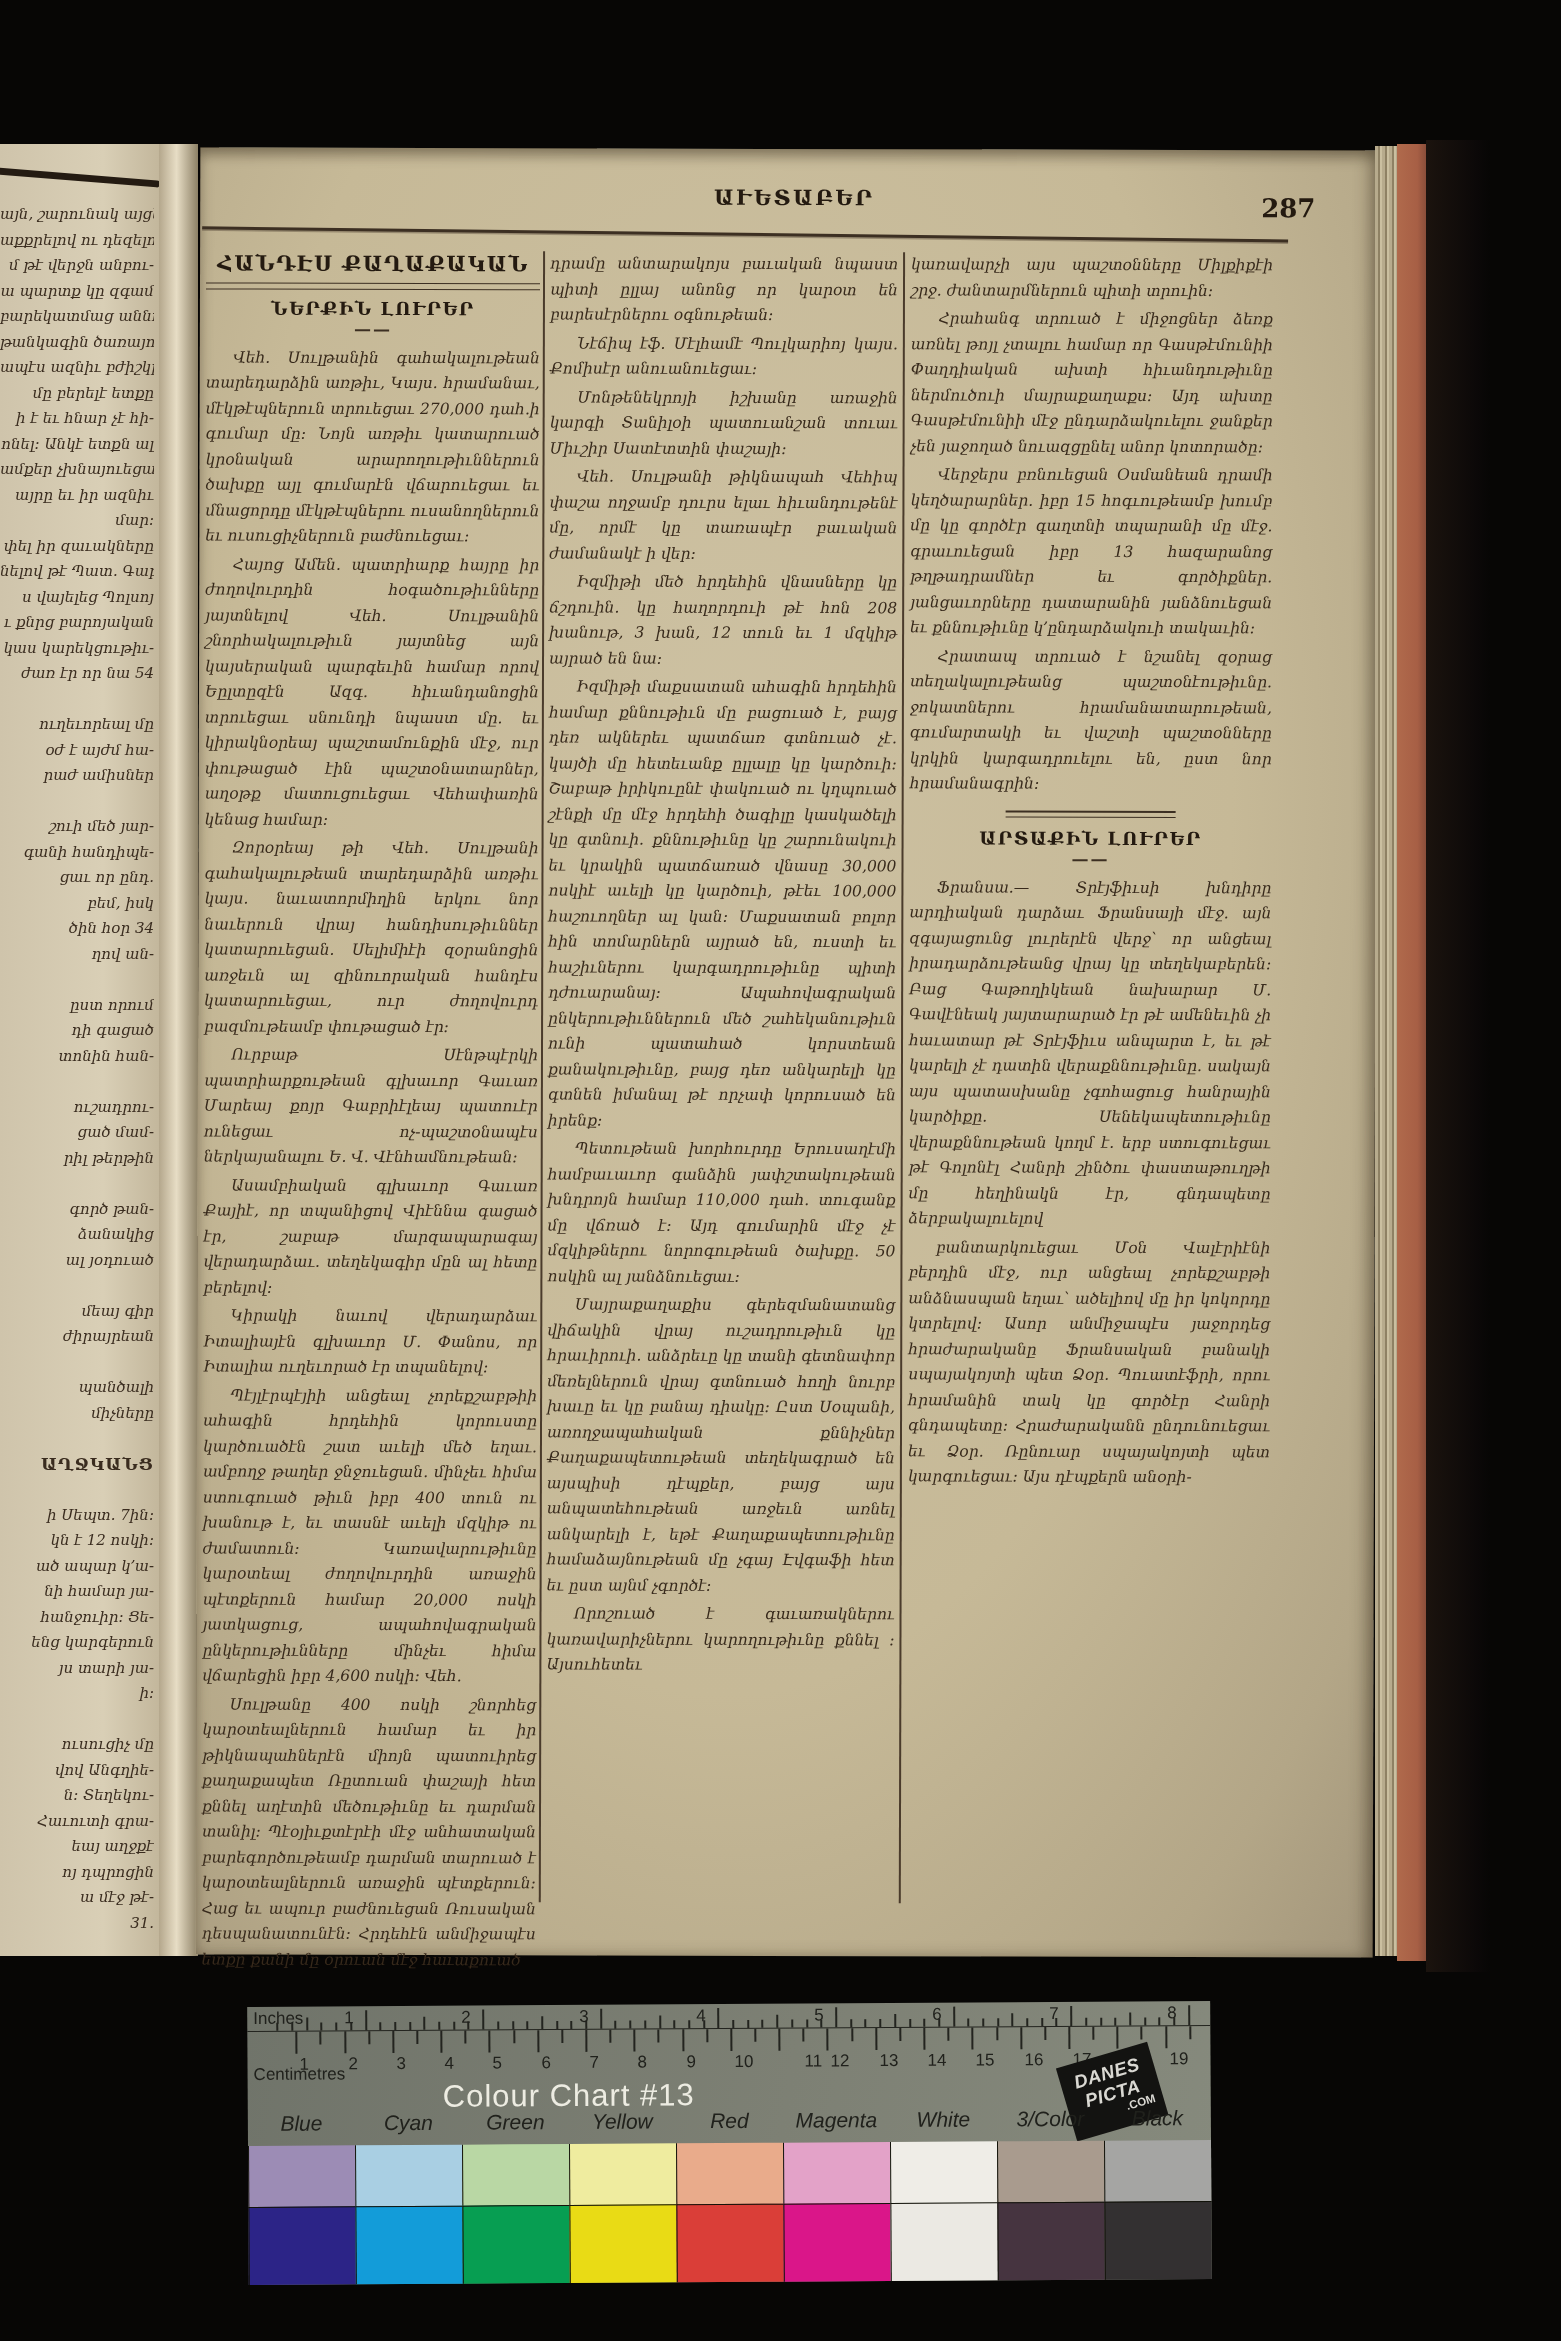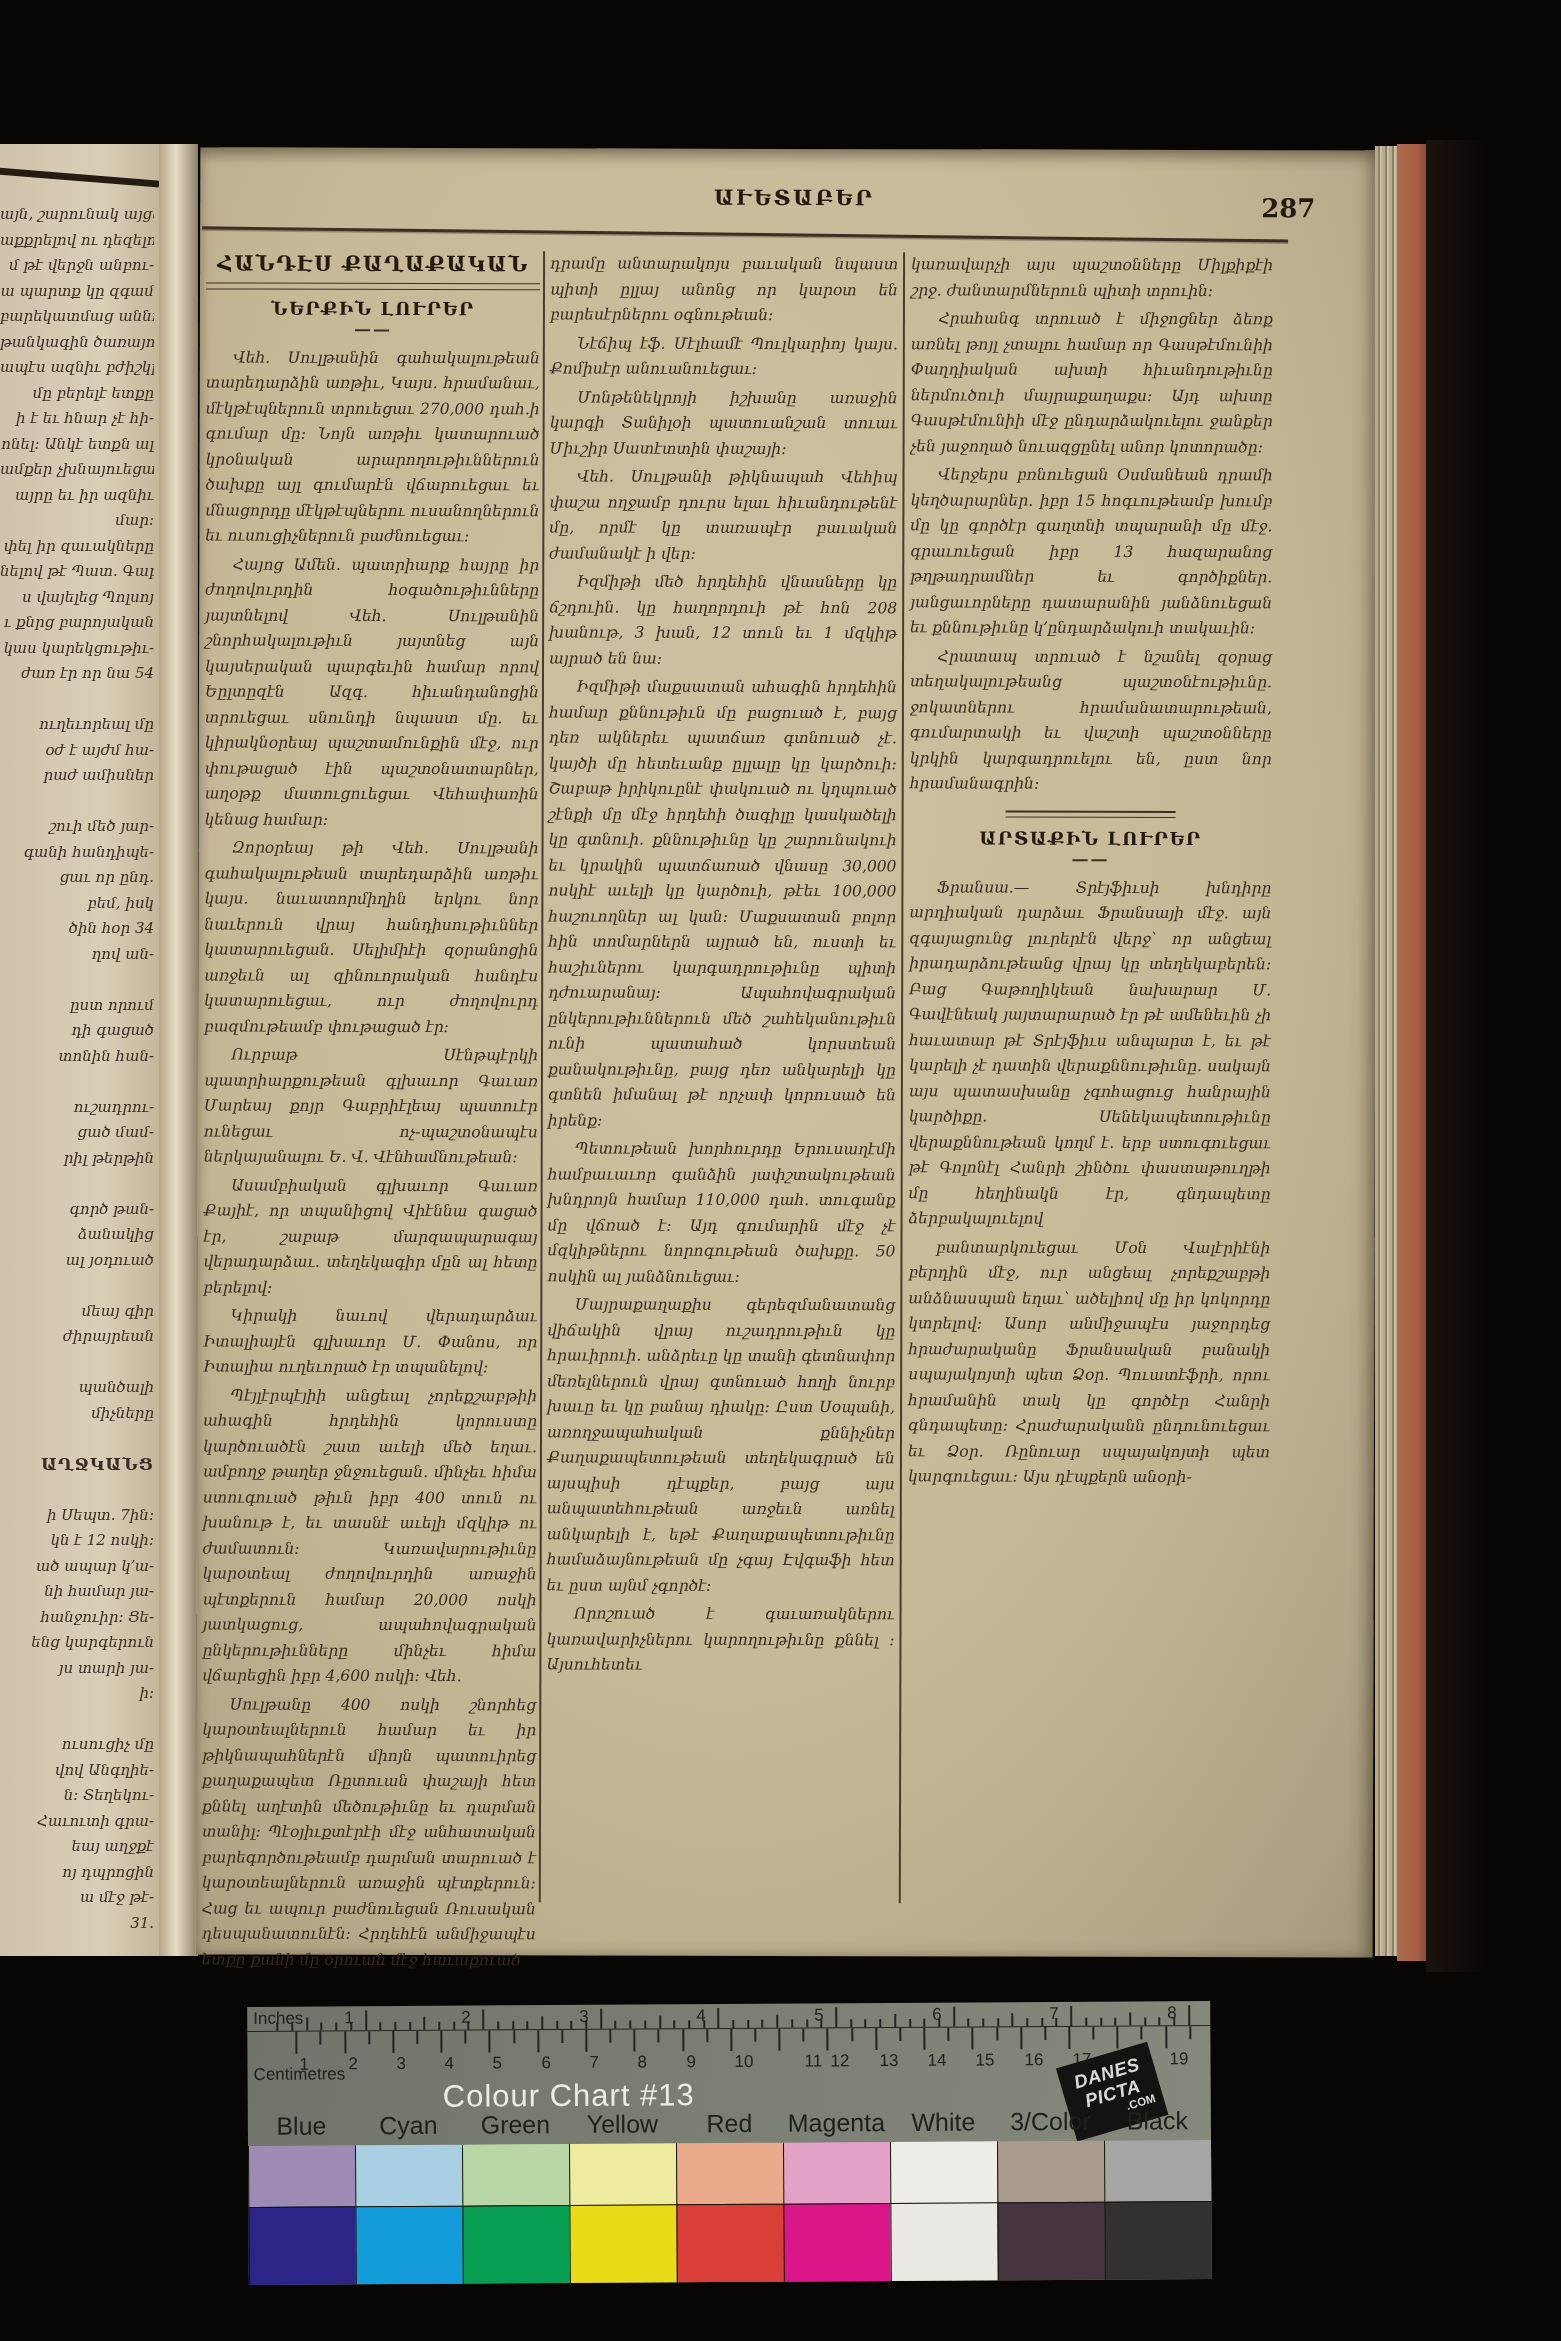--- a/index.html
+++ b/index.html
@@ -58,21 +58,21 @@
   .tick{position:absolute;width:1.5px;background:#23241f;}
   .ruler-num{position:absolute;font-size:17px;}
   .ruler-cm{position:absolute;left:0;top:25px;width:100%;height:50px;}
   .cm-label{position:absolute;left:6px;top:58px;font-size:17px;}
   .chart-title{position:absolute;left:195px;top:73px;font-size:31px;letter-spacing:1px;color:#edece2;}
   .logo{position:absolute;left:817px;top:52px;width:95px;height:76px;background:#131311;
     transform:rotate(-16deg);color:#d9d8d2;text-align:center;font-weight:bold;}
   .logo .l1,.logo .l2{font-size:18.5px;line-height:20.5px;letter-spacing:0.5px;font-style:italic;}
   .logo .l1{margin-top:9px;}
   .logo .l3{font-size:11.5px;line-height:13px;text-align:right;padding-right:8px;}
-  .swatch-label{position:absolute;top:105px;text-align:center;font-size:25px;}
+  .swatch-label{position:absolute;top:105px;text-align:center;font-size:21px;font-style:italic;}
   .cell{position:absolute;border-left:1.5px solid #121209;box-sizing:border-box;}
   .tint-row .cell{top:139px;height:61px;}
   .solid-row .cell{top:200px;height:78px;border-top:1.5px solid #121209;}
 </style>
 </head>
 <body>
 
 <div class="stage">
 
   <div class="left-page">

